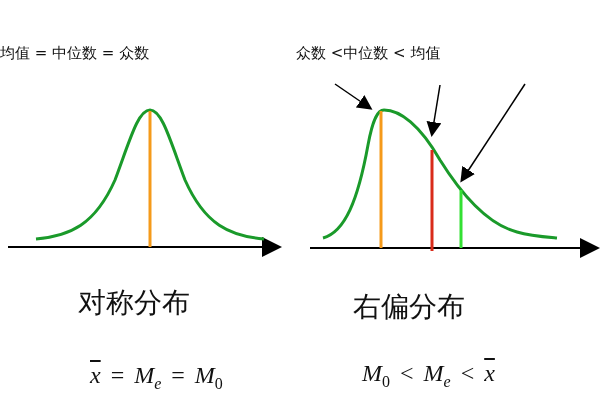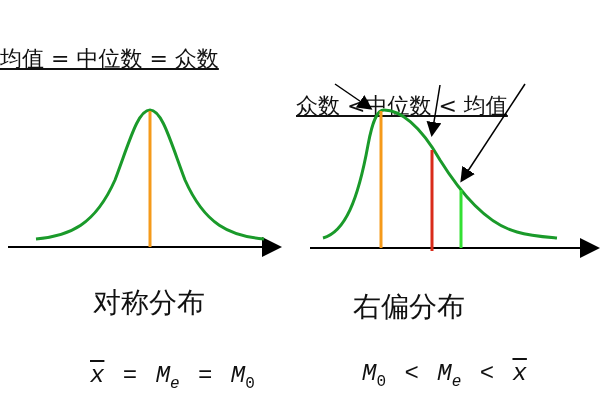--- a/index.html
+++ b/index.html
@@ -1,31 +1,31 @@
 <!DOCTYPE html>
 <html><head>
 <meta charset="utf-8">
 <style>
   html, body { margin:0; padding:0; background:#ffffff; }
   body { width:600px; height:400px; position:relative; overflow:hidden;
          font-family:"DejaVu Sans", sans-serif; color:#111; }
-  .lbl { position:absolute; white-space:nowrap; font-size:22px;text-decoration:underline; }
+  .lbl { position:absolute; white-space:nowrap; font-size:15px; }
   .cap { position:absolute; white-space:nowrap; font-size:28px; }
   .formula { position:absolute; white-space:nowrap;
-             font-family:Liberation Mono, monospace; font-style:italic; font-size:24px; }
+             font-family:Liberation Serif, serif; font-style:italic; font-size:24px; }
   .formula sub { font-size:16px; vertical-align:-6px; }
   .formula .up { font-style:normal; padding:0 4px; }
   .ov { text-decoration:overline; }
   svg { position:absolute; left:0; top:0; }
 </style>
 </head>
 <body>
 
 <div class="lbl" style="left:0px;top:44px;">均值  =  中位数  =  众数</div>
-<div class="lbl" style="left:296px;top:44px;margin-top:47px;">众数  &lt;中位数  &lt; 均值</div>
+<div class="lbl" style="left:296px;top:44px;">众数  &lt;中位数  &lt; 均值</div>
 
 <svg width="600" height="400">
   <defs>
     <marker id="ah" markerWidth="10" markerHeight="10" refX="8" refY="5" orient="auto">
       <path d="M0,0 L10,5 L0,10 z" fill="#000"></path>
     </marker>
   </defs>
 
   <line x1="8" y1="247" x2="278" y2="247" stroke="#000" stroke-width="2" marker-end="url(#ah)"></line>
 
@@ -37,21 +37,21 @@
   <path d="M323,238 C345,232 358,200 368,145 C373,118 378,110 384,110 C400,110 420,125 440,160 C465,200 490,225 517,232 C530,236 545,237 557,238" fill="none" stroke="#1a9a2a" stroke-width="3"></path>
   <line x1="381" y1="111" x2="381" y2="248" stroke="#f59a1a" stroke-width="3"></line>
   <line x1="432" y1="150" x2="432" y2="251" stroke="#d92b1a" stroke-width="3"></line>
   <line x1="461" y1="190" x2="461" y2="248" stroke="#33e033" stroke-width="3"></line>
 
   <line x1="335" y1="84" x2="370" y2="108" stroke="#000" stroke-width="1.5" marker-end="url(#ah)"></line>
   <line x1="440" y1="85" x2="432" y2="134" stroke="#000" stroke-width="1.5" marker-end="url(#ah)"></line>
   <line x1="525" y1="84" x2="462" y2="180" stroke="#000" stroke-width="1.5" marker-end="url(#ah)"></line>
 </svg>
 
-<div class="cap" style="left:78px;top:284px;margin-left:15px;">对称分布</div>
+<div class="cap" style="left:78px;top:284px;">对称分布</div>
 <div class="cap" style="left:353px;top:288px;">右偏分布</div>
 
 <div class="formula" style="left:90px;top:362px;">
   <span class="ov">x</span>
   <span class="up">=</span>
   <span>M</span><sub>e</sub>
   <span class="up">=</span>
   <span>M</span><sub class="up" style="padding:0">0</sub>
 </div>
 

